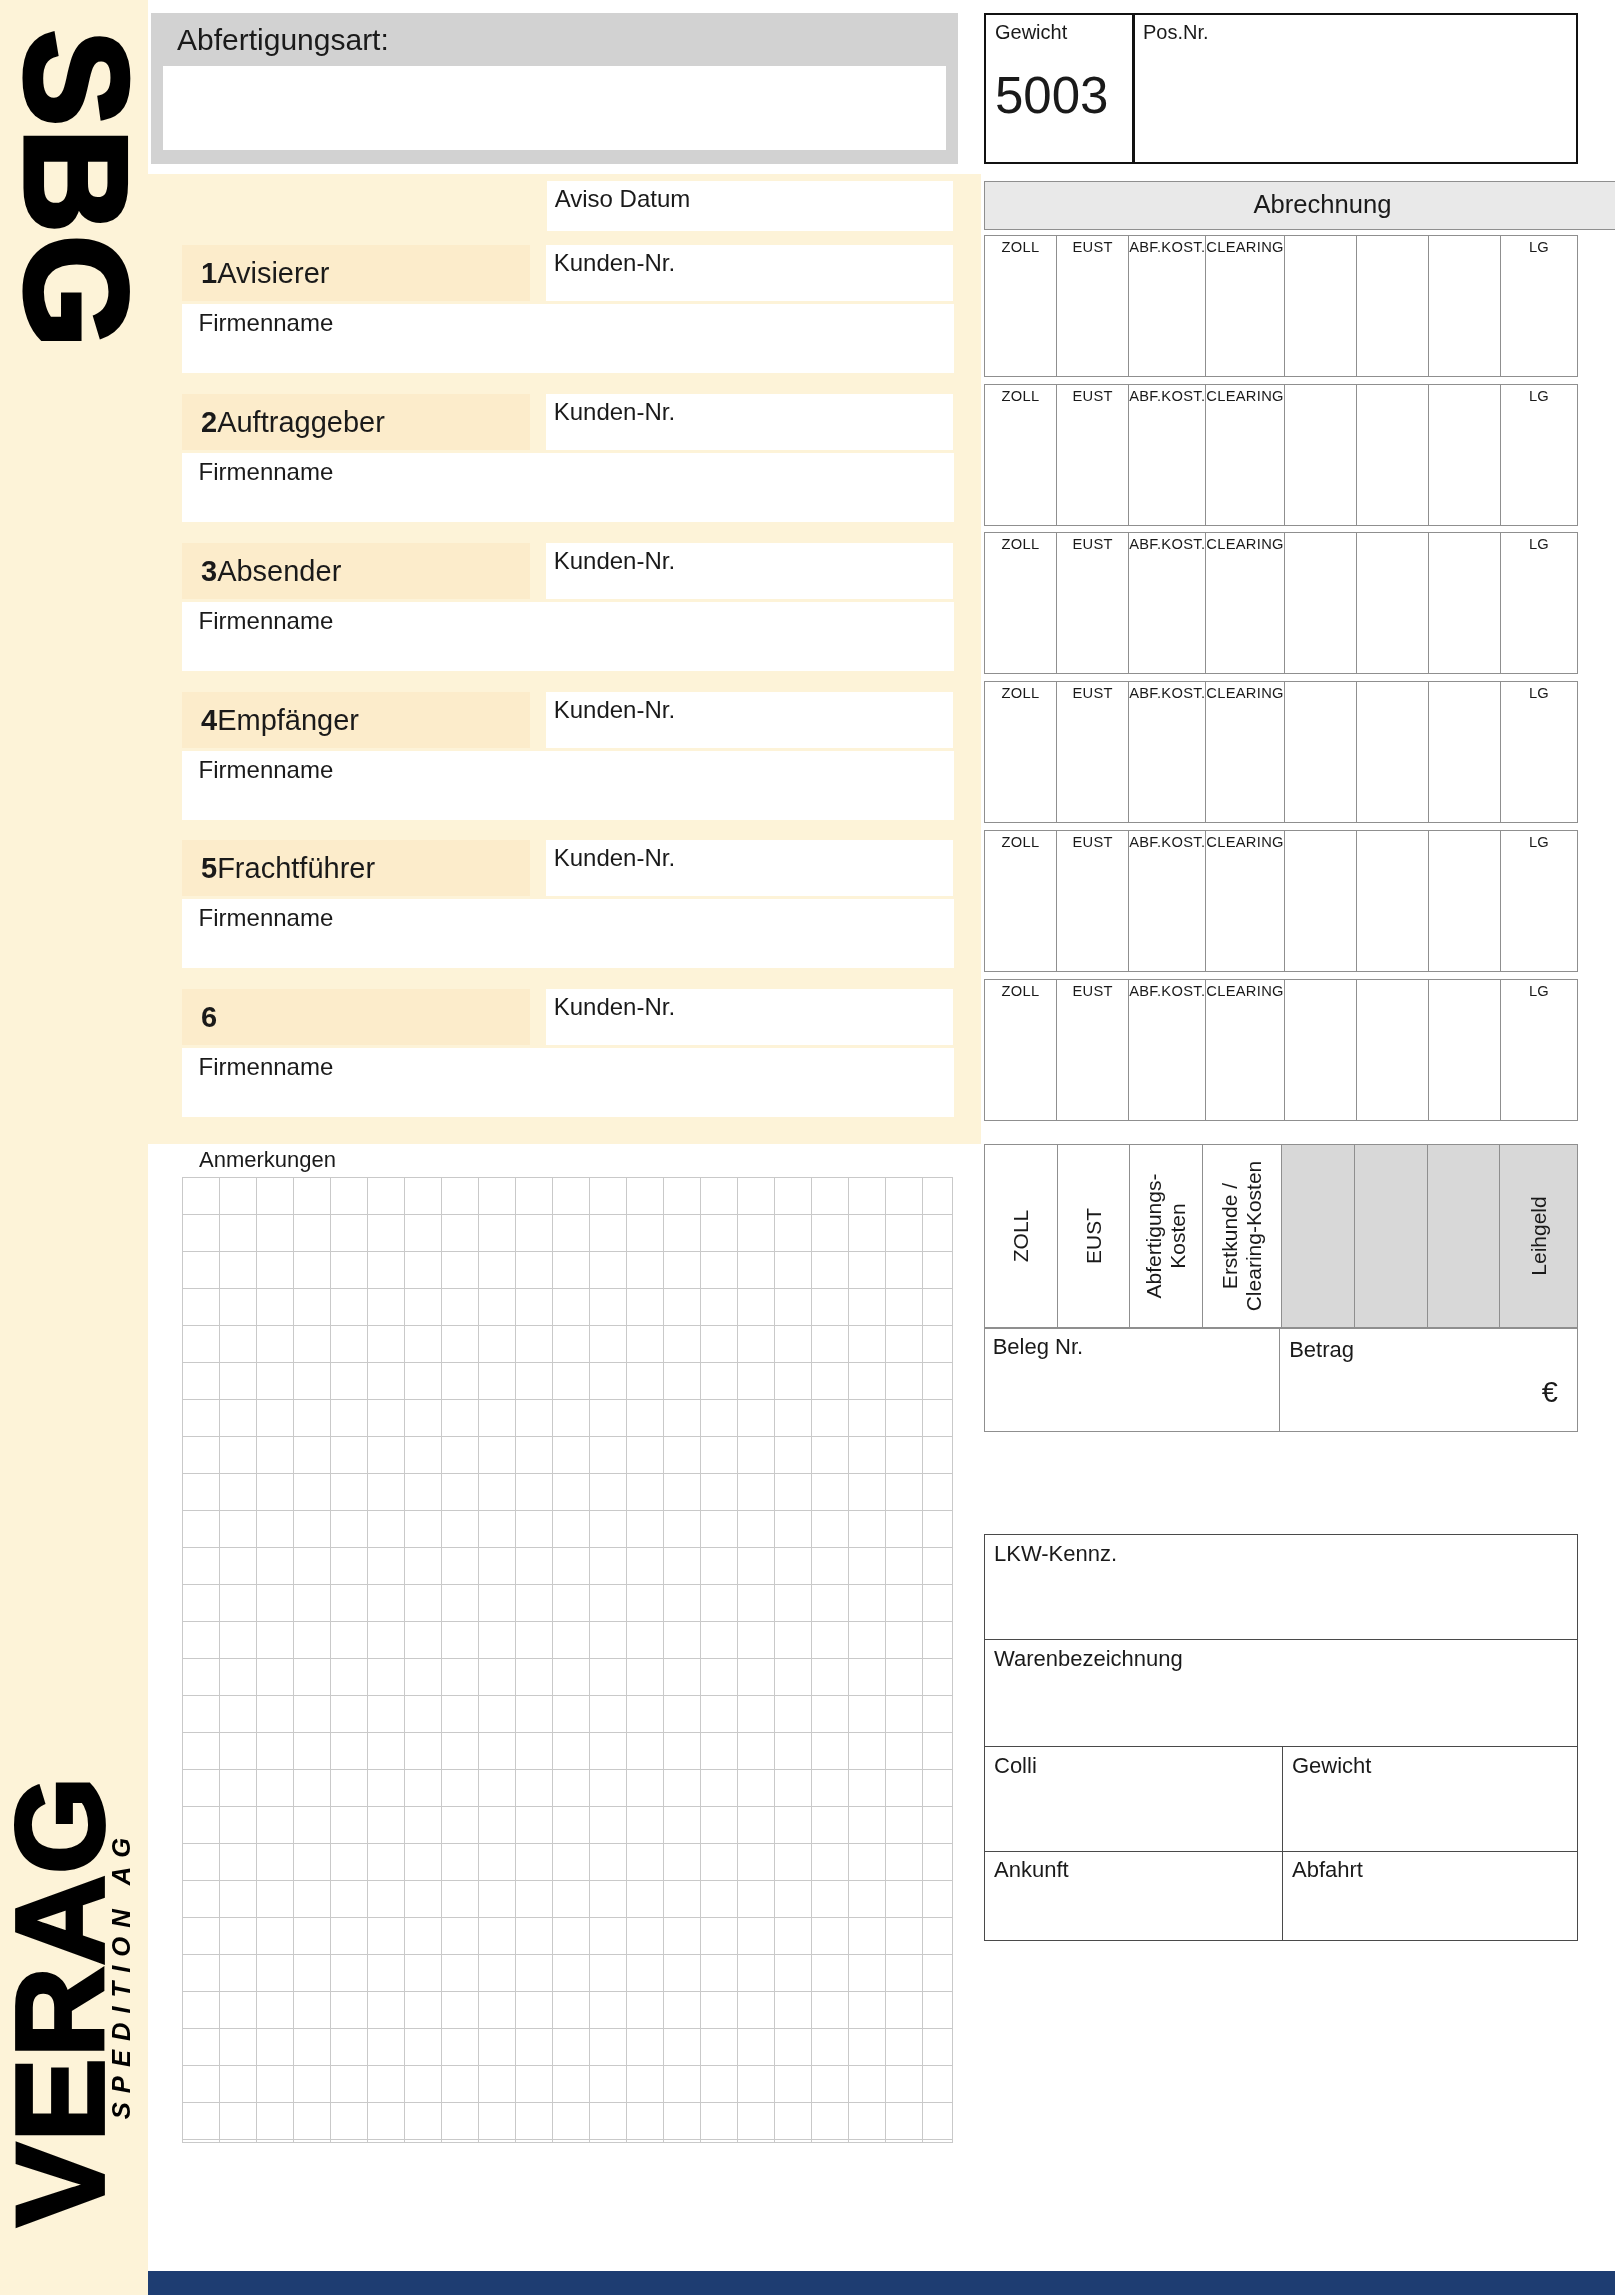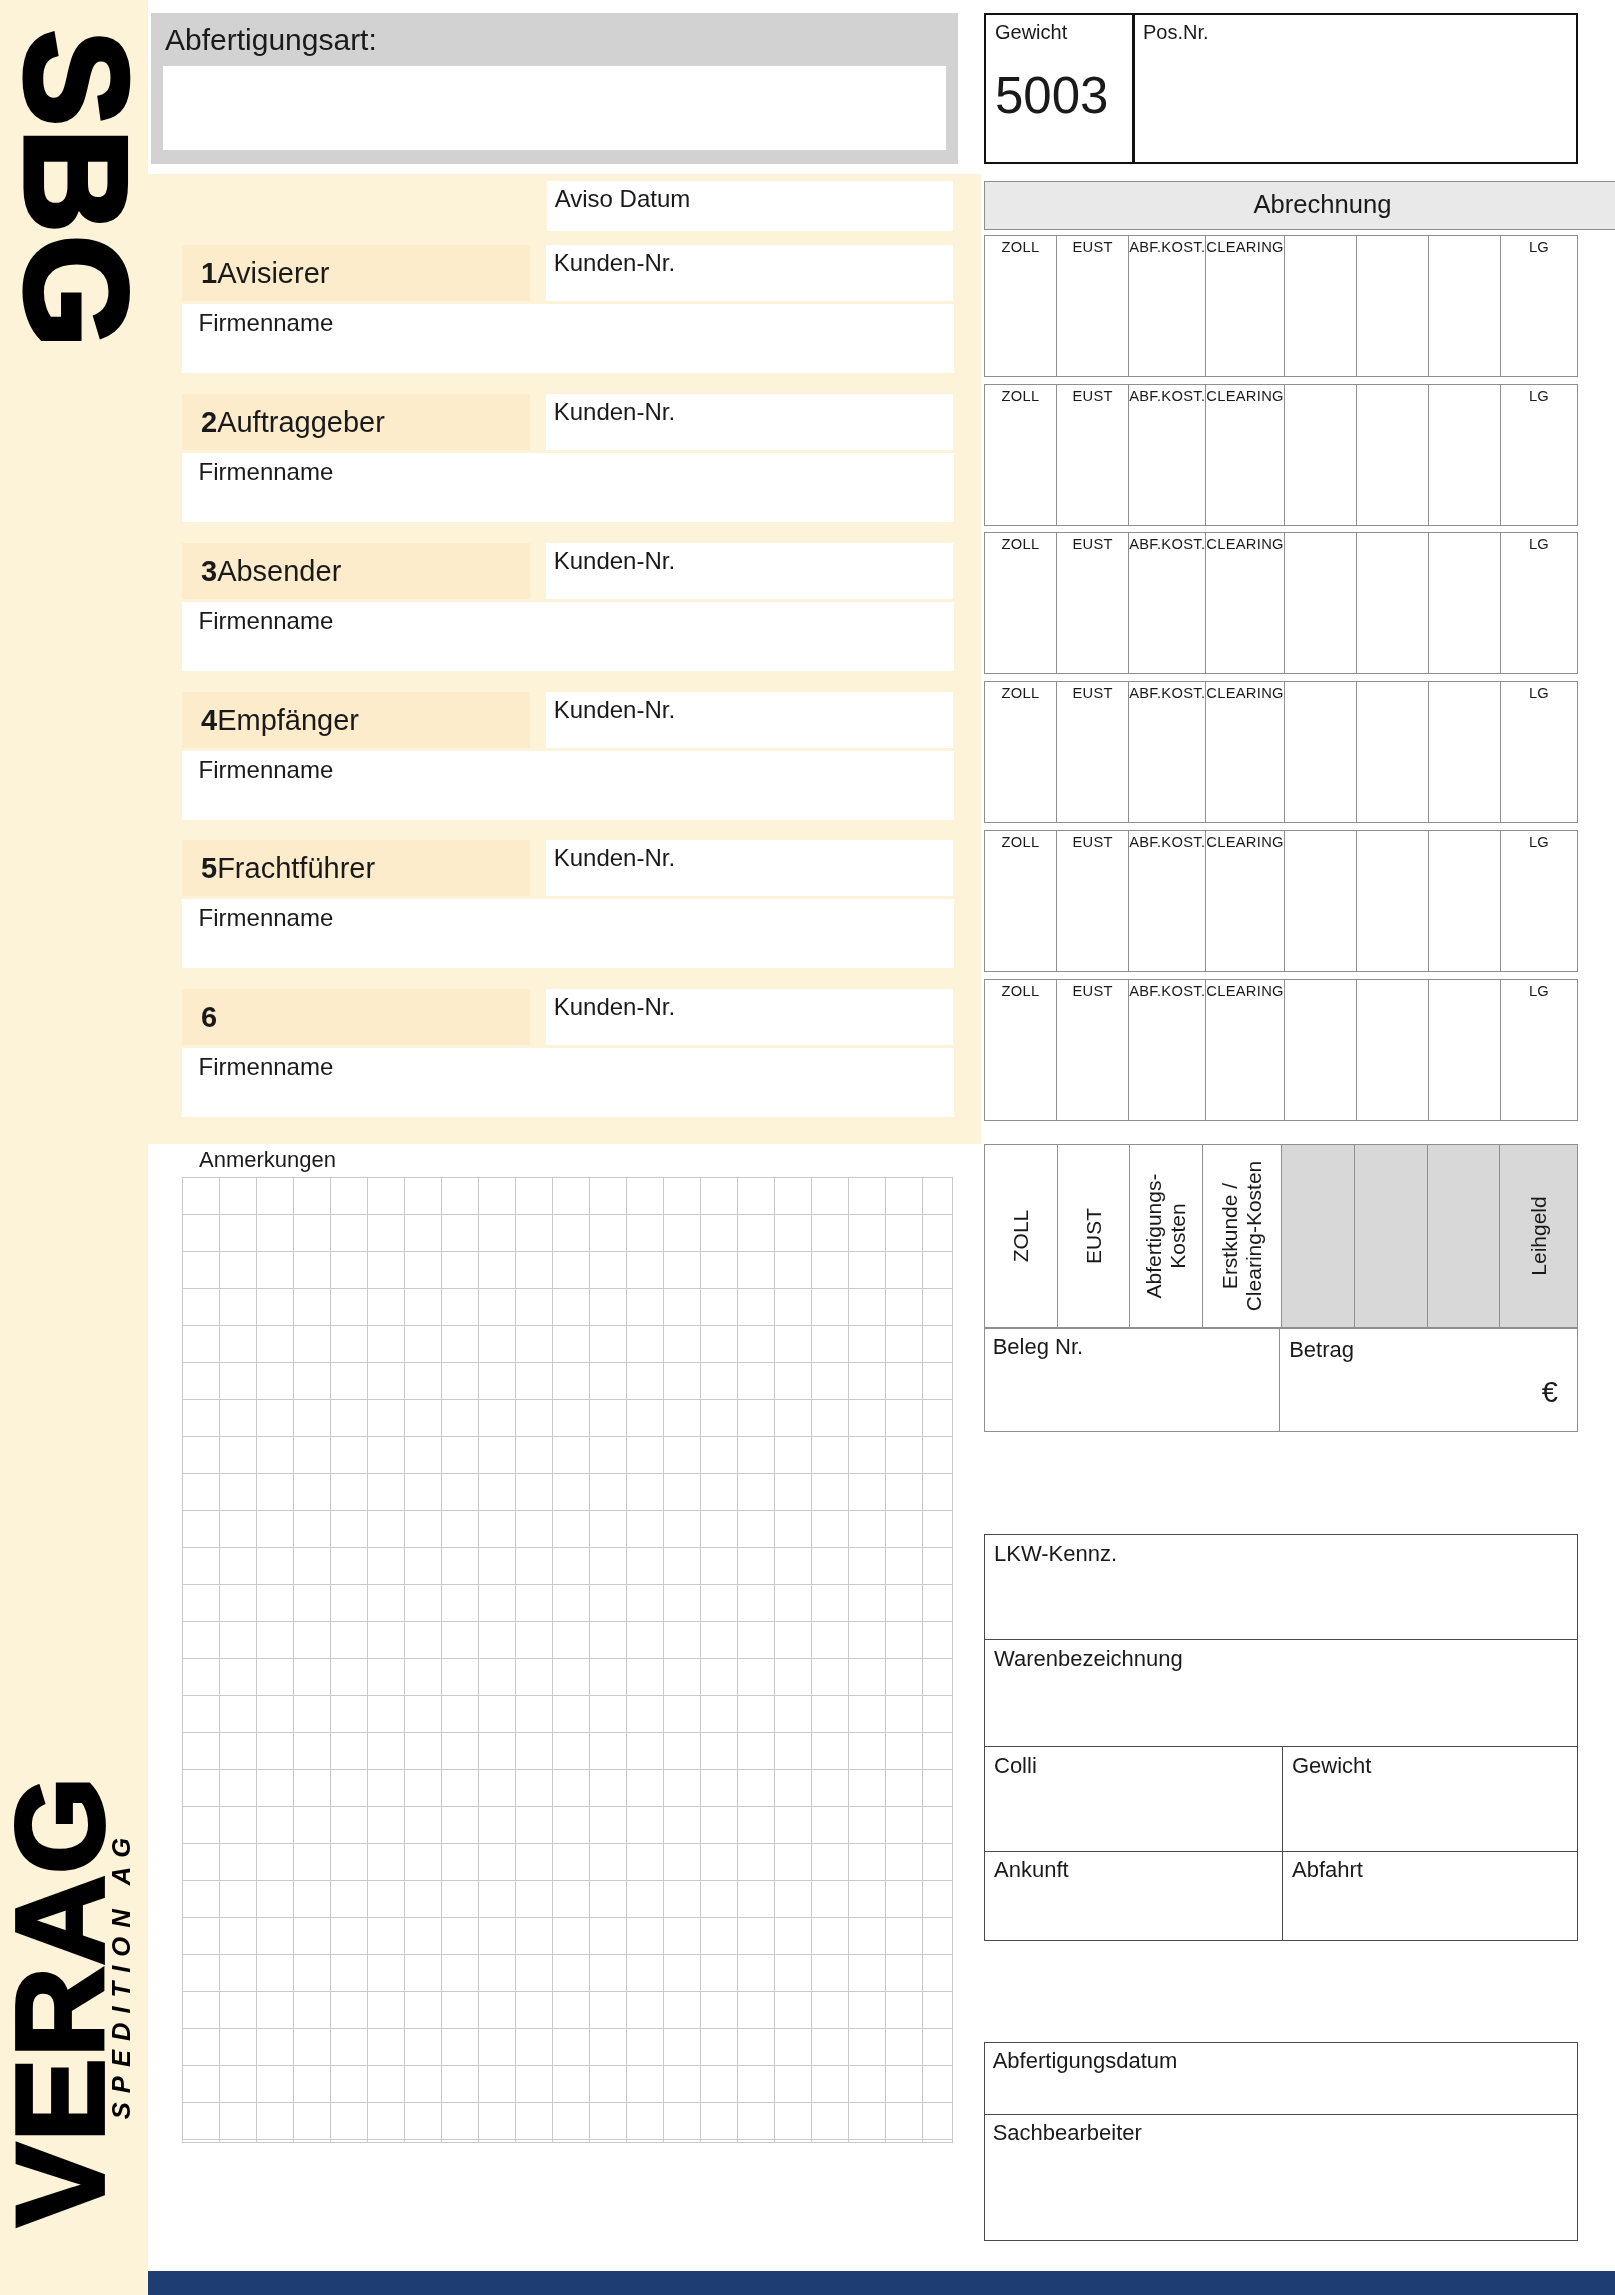--- a/index.html
+++ b/index.html
@@ -14,21 +14,21 @@
 
   
   .logo-anchor{width:0;height:0}
   .logo-anchor > span{position:absolute;left:0;top:0;white-space:nowrap;color:#000}
   .sbg-txt{transform:translate(-50%,-50%) rotate(90deg);font-size:144px;font-weight:bold;letter-spacing:2.6px;-webkit-text-stroke:5.1px #000}
   .verag-txt{transform:translate(-50%,-50%) rotate(-90deg);font-size:125px;font-weight:bold;letter-spacing:1.3px;-webkit-text-stroke:3.8px #000}
   .verag-sub-txt{transform:translate(-50%,-50%) rotate(-90deg);font-size:25.6px;font-weight:bold;font-style:italic;letter-spacing:9px}
 
   
   .top-gray{left:151px;top:12.8px;width:807px;height:151px;background:var(--gray_header,#d2d2d2)}
-  .tg-label{position:absolute;left:14px;top:10.2px;font-size:30px}
+  .tg-label{position:absolute;left:26px;top:10.2px;font-size:30px}
   .tg-input{position:absolute;left:11.5px;top:53px;width:783px;height:84px;background:#fff}
 
   .filiale-box{left:984px;top:12.8px;width:594px;height:151px;border:2.6px solid #111;background:#fff}
   .fil-div{position:absolute;left:146px;top:0;width:2.6px;height:100%;background:#111}
   .small-label{font-size:20px}
   .fil-label{position:absolute;top:6.4px;left:9px}
   .pos-label{position:absolute;top:6.4px;left:157px}
   .fil-value{position:absolute;left:9px;top:51px;font-size:51px;font-weight:normal}
 
   
@@ -386,26 +386,18 @@
     <div class="det-row det-r4">
       <div class="det-cell-l">
         <span class="lbl34">Ankunft</span>
       </div>
       <div class="det-cell-r">
         <span class="lbl34">Abfahrt</span>
       </div>
     </div>
   </div>
 
-  <div class="abs abf-box">
-    <div class="abf-r1">
-      <span class="lbl34">Abfertigungsdatum</span>
-    </div>
-    <div class="abf-r2">
-      <span class="lbl34">Sachbearbeiter</span>
-    </div>
-  </div>
 
 
   <div class="abs bluebar"></div>
 
 </div>
 
 
 </body></html>

